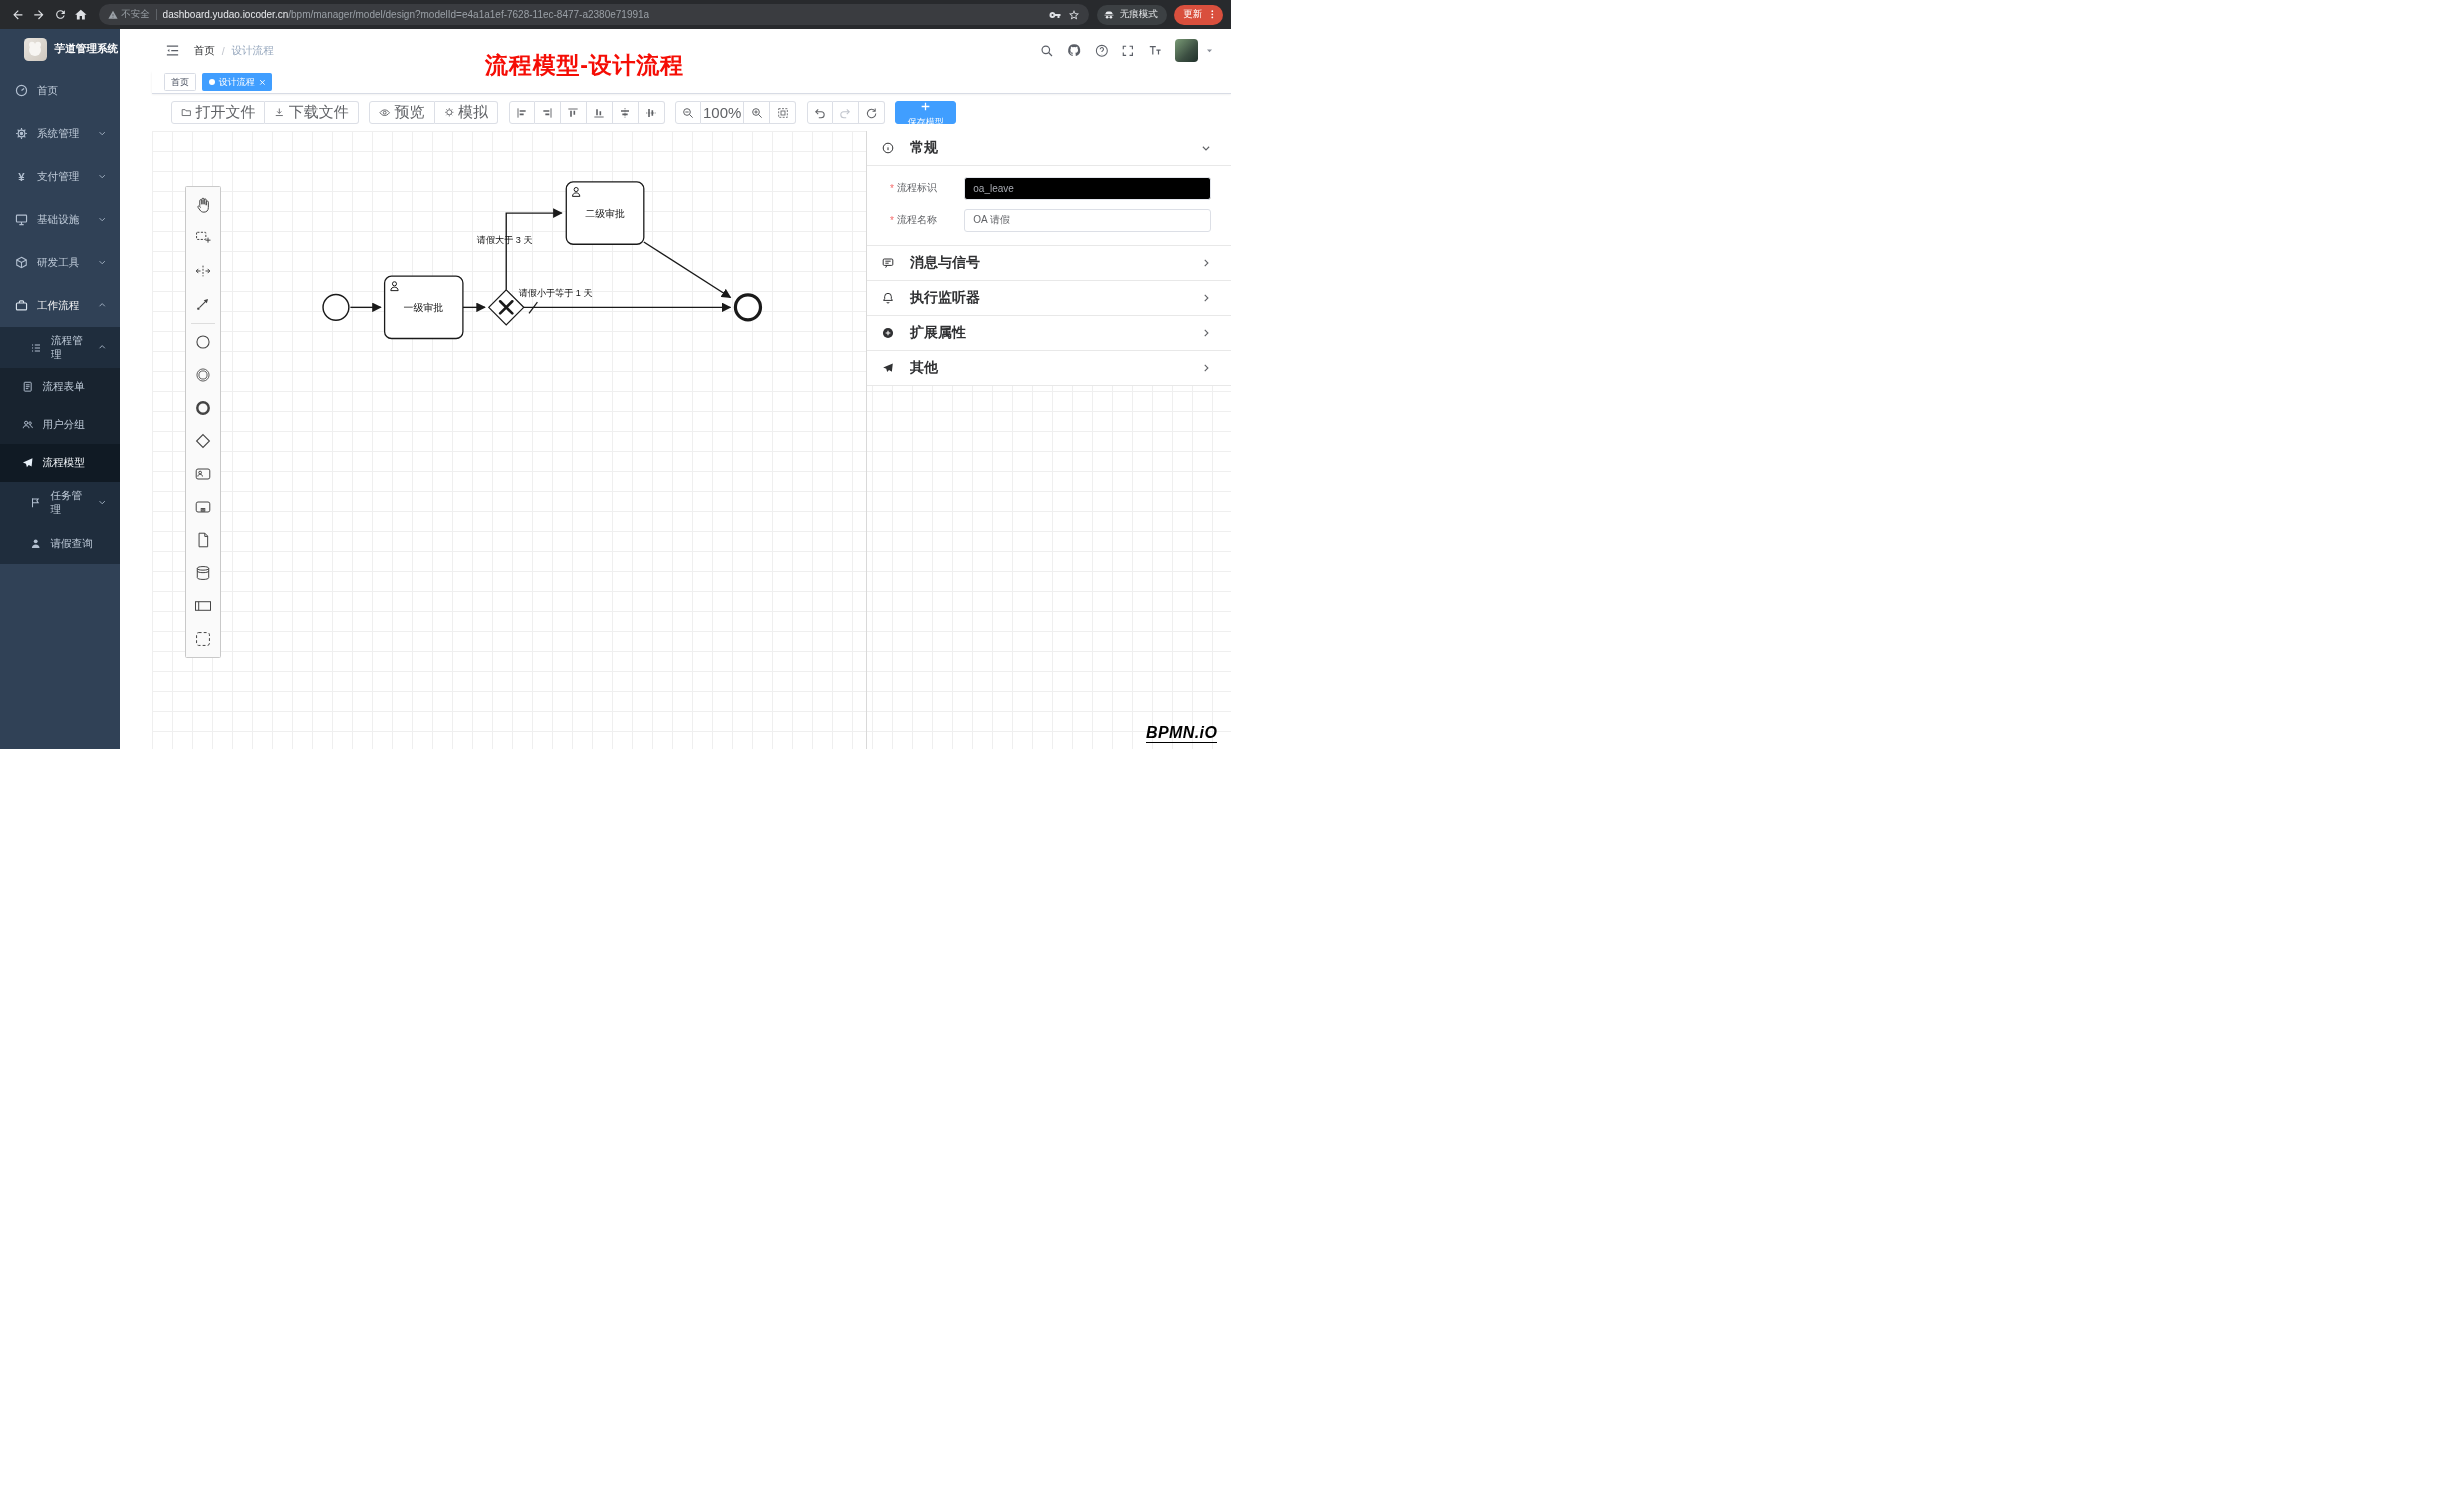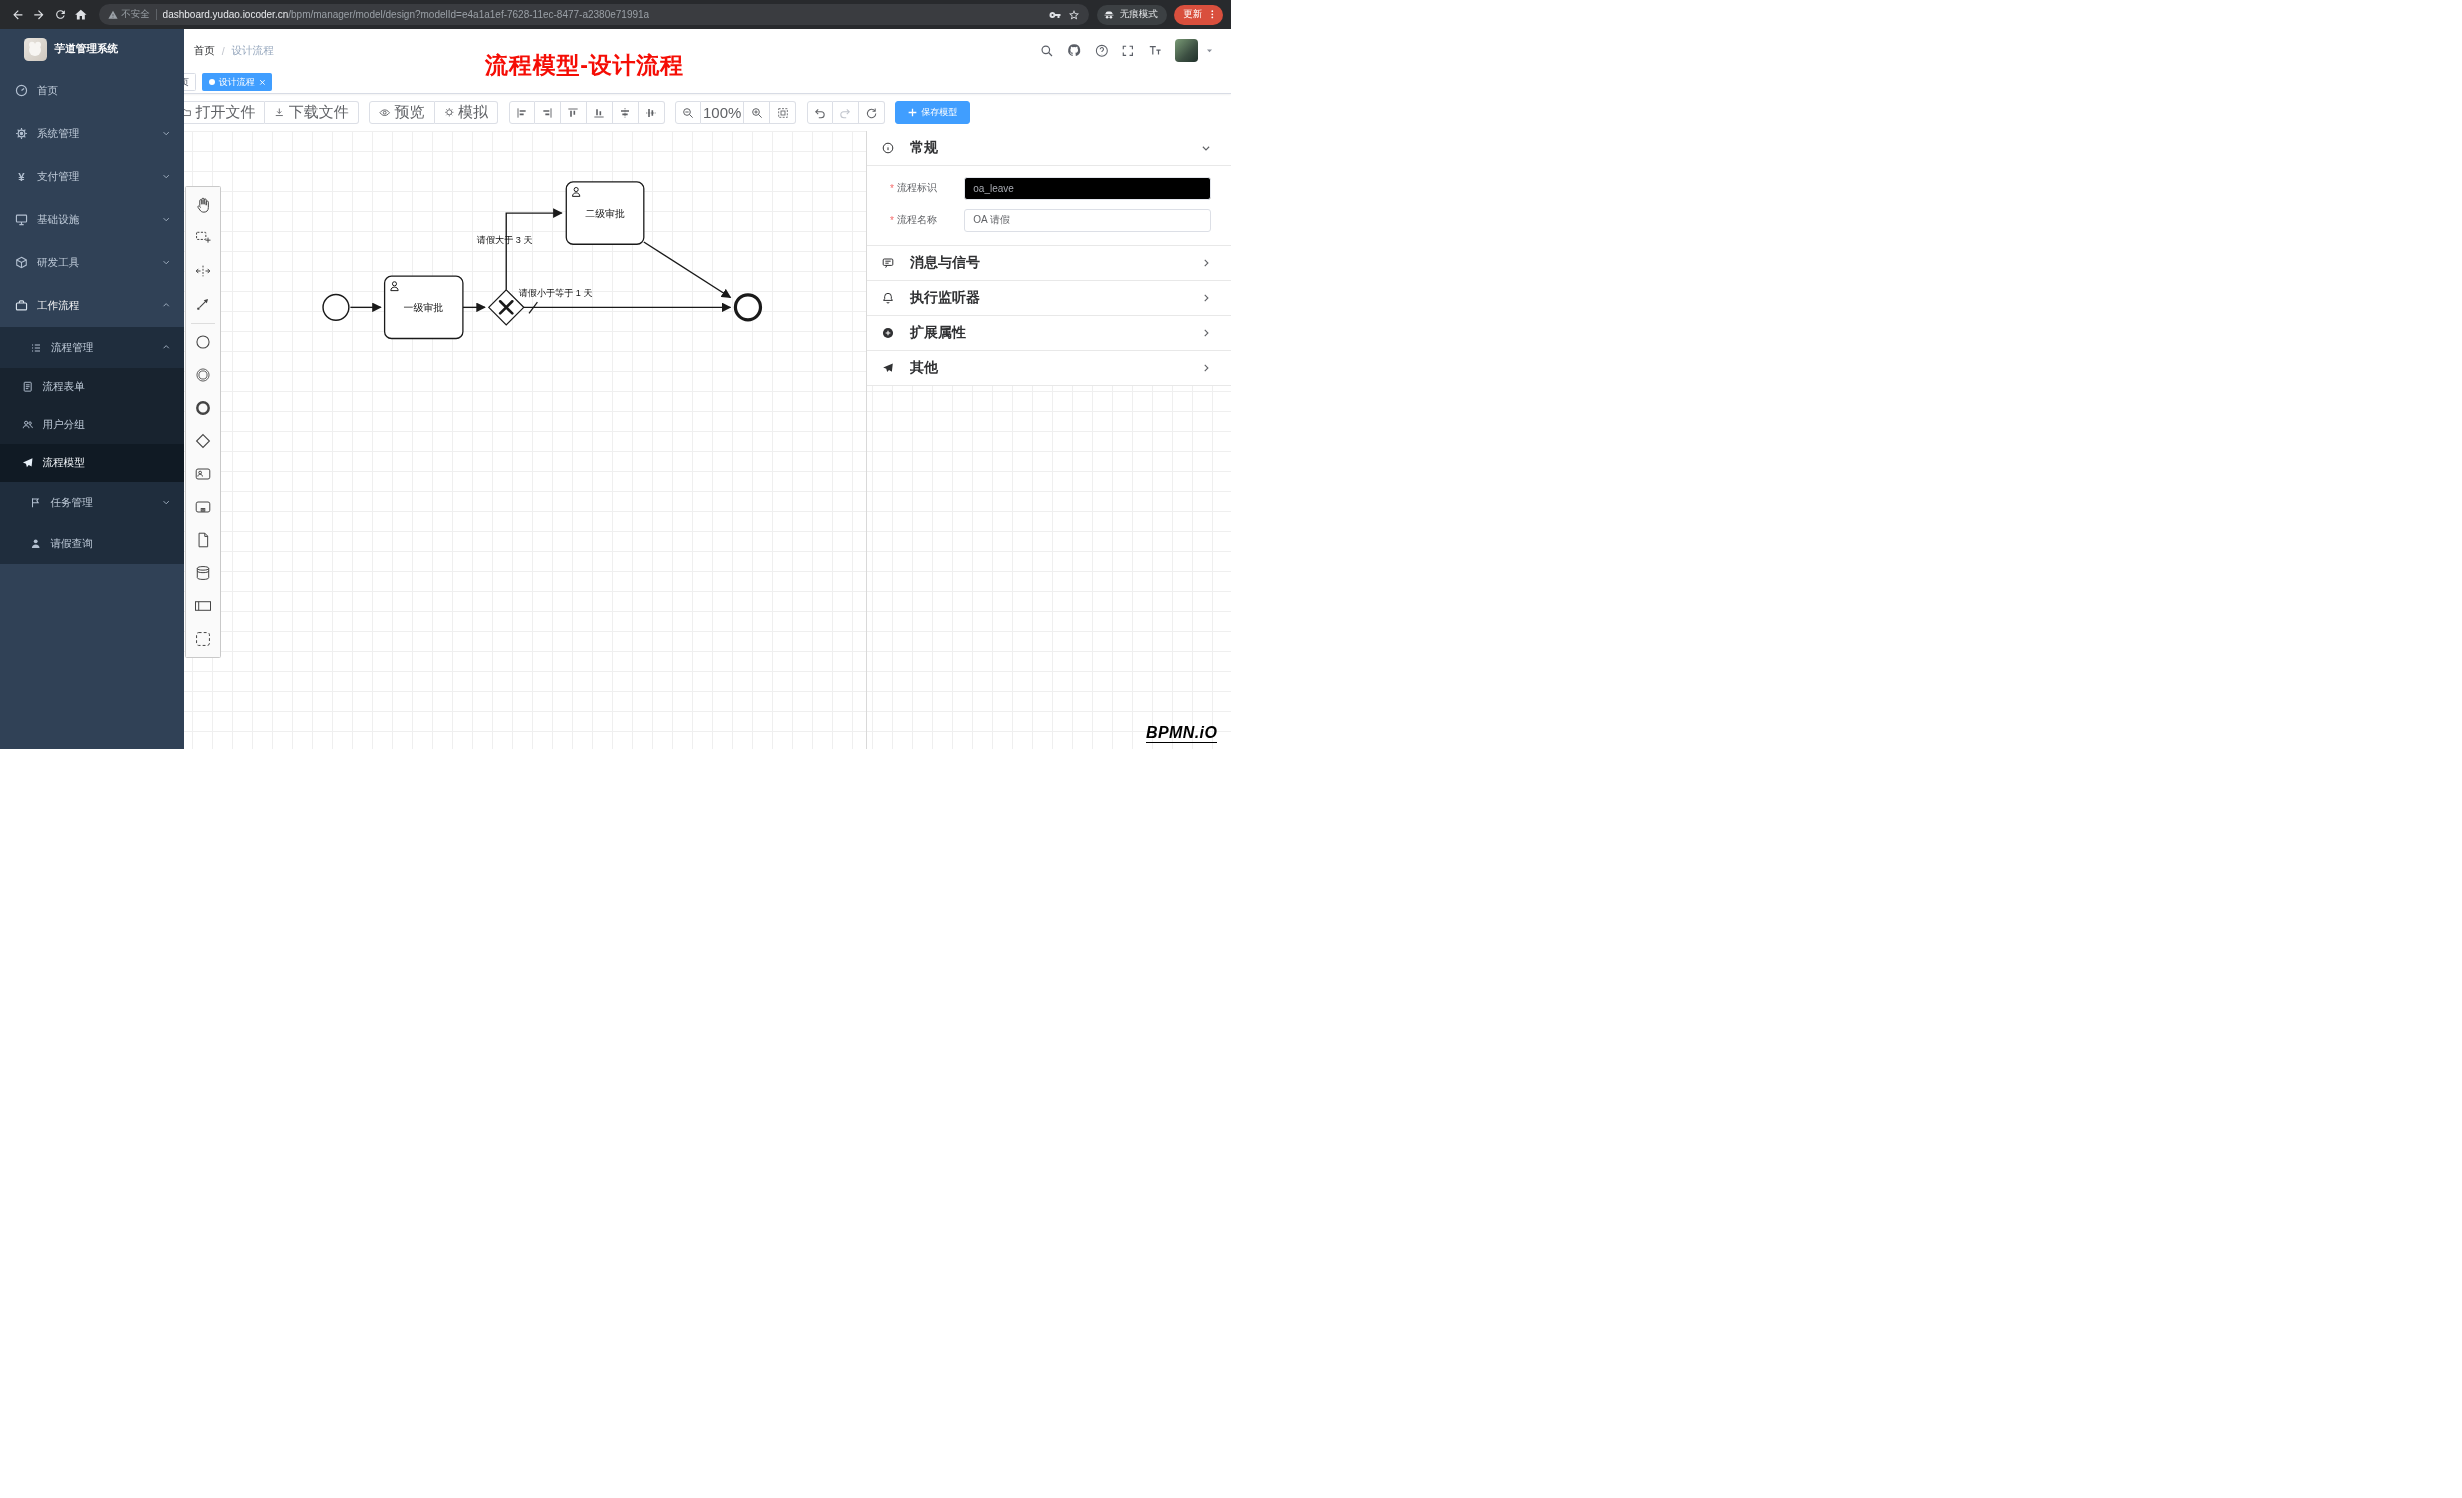--- a/index.html
+++ b/index.html
@@ -15,21 +15,21 @@
   .addr { flex:1; height:21px; background:#3a3c40; border-radius:10.6px; margin:0 7.6px; display:flex; align-items:center; padding:0 9px; font-size:10px; min-width:0; }
   .addr .warn-label { color:#9aa0a6; margin:0 4.6px 0 3px; font-size:9.5px; }
   .addr .divider { width:0.8px; height:10.6px; background:#5f6368; margin:0 6px 0 1.5px; }
   .addr .domain { color:#e8eaed; }
   .addr .path { color:#9aa0a6; white-space:nowrap; overflow:hidden; text-overflow:ellipsis; }
   .addr .spacer { flex:1; }
   .badge-incog { height:20px; border-radius:10px; background:#3c4043; display:flex; align-items:center; gap:4.6px; padding:0 9px 0 6px; font-size:9.5px; color:#e8eaed; margin-right:7.6px; }
   .update-pill { height:20px; border-radius:10px; background:#d94f3d; color:#fff; display:flex; align-items:center; gap:4.6px; padding:0 6px 0 9px; font-size:9.5px; }
 
   
-  .sidebar { position:absolute; top:29px; left:0; width:184px; bottom:0; background:#304156; color:#bfcbd9; z-index:40; }
+  .sidebar { position:absolute; top:29px; left:0; width:120px; bottom:0; background:#304156; color:#bfcbd9; z-index:40; }
   .logo-row { height:40px; display:flex; align-items:center; padding-left:24px; gap:7.6px; }
   .logo-img { width:23px; height:23px; border-radius:4.6px; background:linear-gradient(135deg,#e8e4de,#cfc8bf); position:relative; overflow:hidden; }
   .logo-img::after { content:""; position:absolute; left:5.3px; top:6.8px; width:12px; height:12px; border-radius:50%; background:#f7f5f2; box-shadow:-3px -5.3px 0 -3px #f7f5f2, 3px -5.3px 0 -3px #f7f5f2; }
   .logo-title { color:#fff; font-weight:bold; font-size:10.6px; white-space:nowrap; }
   .mitem { height:43px; display:flex; align-items:center; padding:0 13.7px 0 15px; gap:9px; font-size:10.6px; position:relative; }
   .mitem .chev { margin-left:auto; color:#a3b1c2; }
   .sub1 { background:#1f2d3d; }
   .sub1 .mitem { height:41px; padding-left:30px; }
   .sub2 .mitem { height:38px; padding-left:22px; background:#18232f; }
   .sub2 .mitem.active { background:#101a24; color:#f2f6fa; }
@@ -57,21 +57,21 @@
   .designer { position:absolute; top:94px; left:152px; right:0; bottom:0; background:#fff; }
   .dtoolbar { position:absolute; top:0; left:0; right:0; height:37px; background:#fff; display:flex; align-items:center; padding-left:19px; gap:10.6px; z-index:20; }
   .tgroup { display:inline-flex; }
   .tbtn { height:23px; background:#fff; border:0.8px solid #dcdfe6; color:#606266; font-size:15px; display:inline-flex; align-items:center; gap:3.8px; padding:0 9px; }
   .tgroup .tbtn + .tbtn { border-left:0; }
   .tgroup .tbtn:first-child { border-radius:3px 0 0 3px; }
   .tgroup .tbtn:last-child { border-radius:0 3px 3px 0; }
   .tgroup .tbtn:only-child { border-radius:3px; }
   .tbtn.sq { width:26px; padding:0; justify-content:center; }
   .tbtn.zoomtxt { width:43px; justify-content:center; }
-  .save-btn { height:23px; border-radius:3px; background:#409eff; border:0.8px solid #409eff; color:#fff; font-size:9px; display:inline-flex; align-items:center; gap:4.6px; padding:0 11.4px; }
+  .save-btn { height:23px; border-radius:3px; background:#409eff; border:0.8px solid #409eff; color:#fff; font-size:9px; display:inline-flex; align-items:center; gap:4.6px; padding:0 11.4px;flex-direction:column; }
 
   .canvas { position:absolute; top:37px; left:0; right:0; bottom:0;
     background-image:linear-gradient(to right,#efefef 0.8px,transparent 0.8px),linear-gradient(to bottom,#efefef 0.8px,transparent 0.8px);
     background-size:20px 20px; }
   .bpmn-svg { position:absolute; inset:0; z-index:1; }
 
   
   .palette { position:absolute; left:33px; top:55px; width:36px; background:#fafafa; border:0.8px solid #c9c9c9; border-radius:1.5px; z-index:5; padding:1.5px 0; }
   .pal-item { height:33px; display:flex; align-items:center; justify-content:center; color:#444; }
   .pal-sep { height:0.8px; background:#ddd; margin:2.3px 4.6px; }

